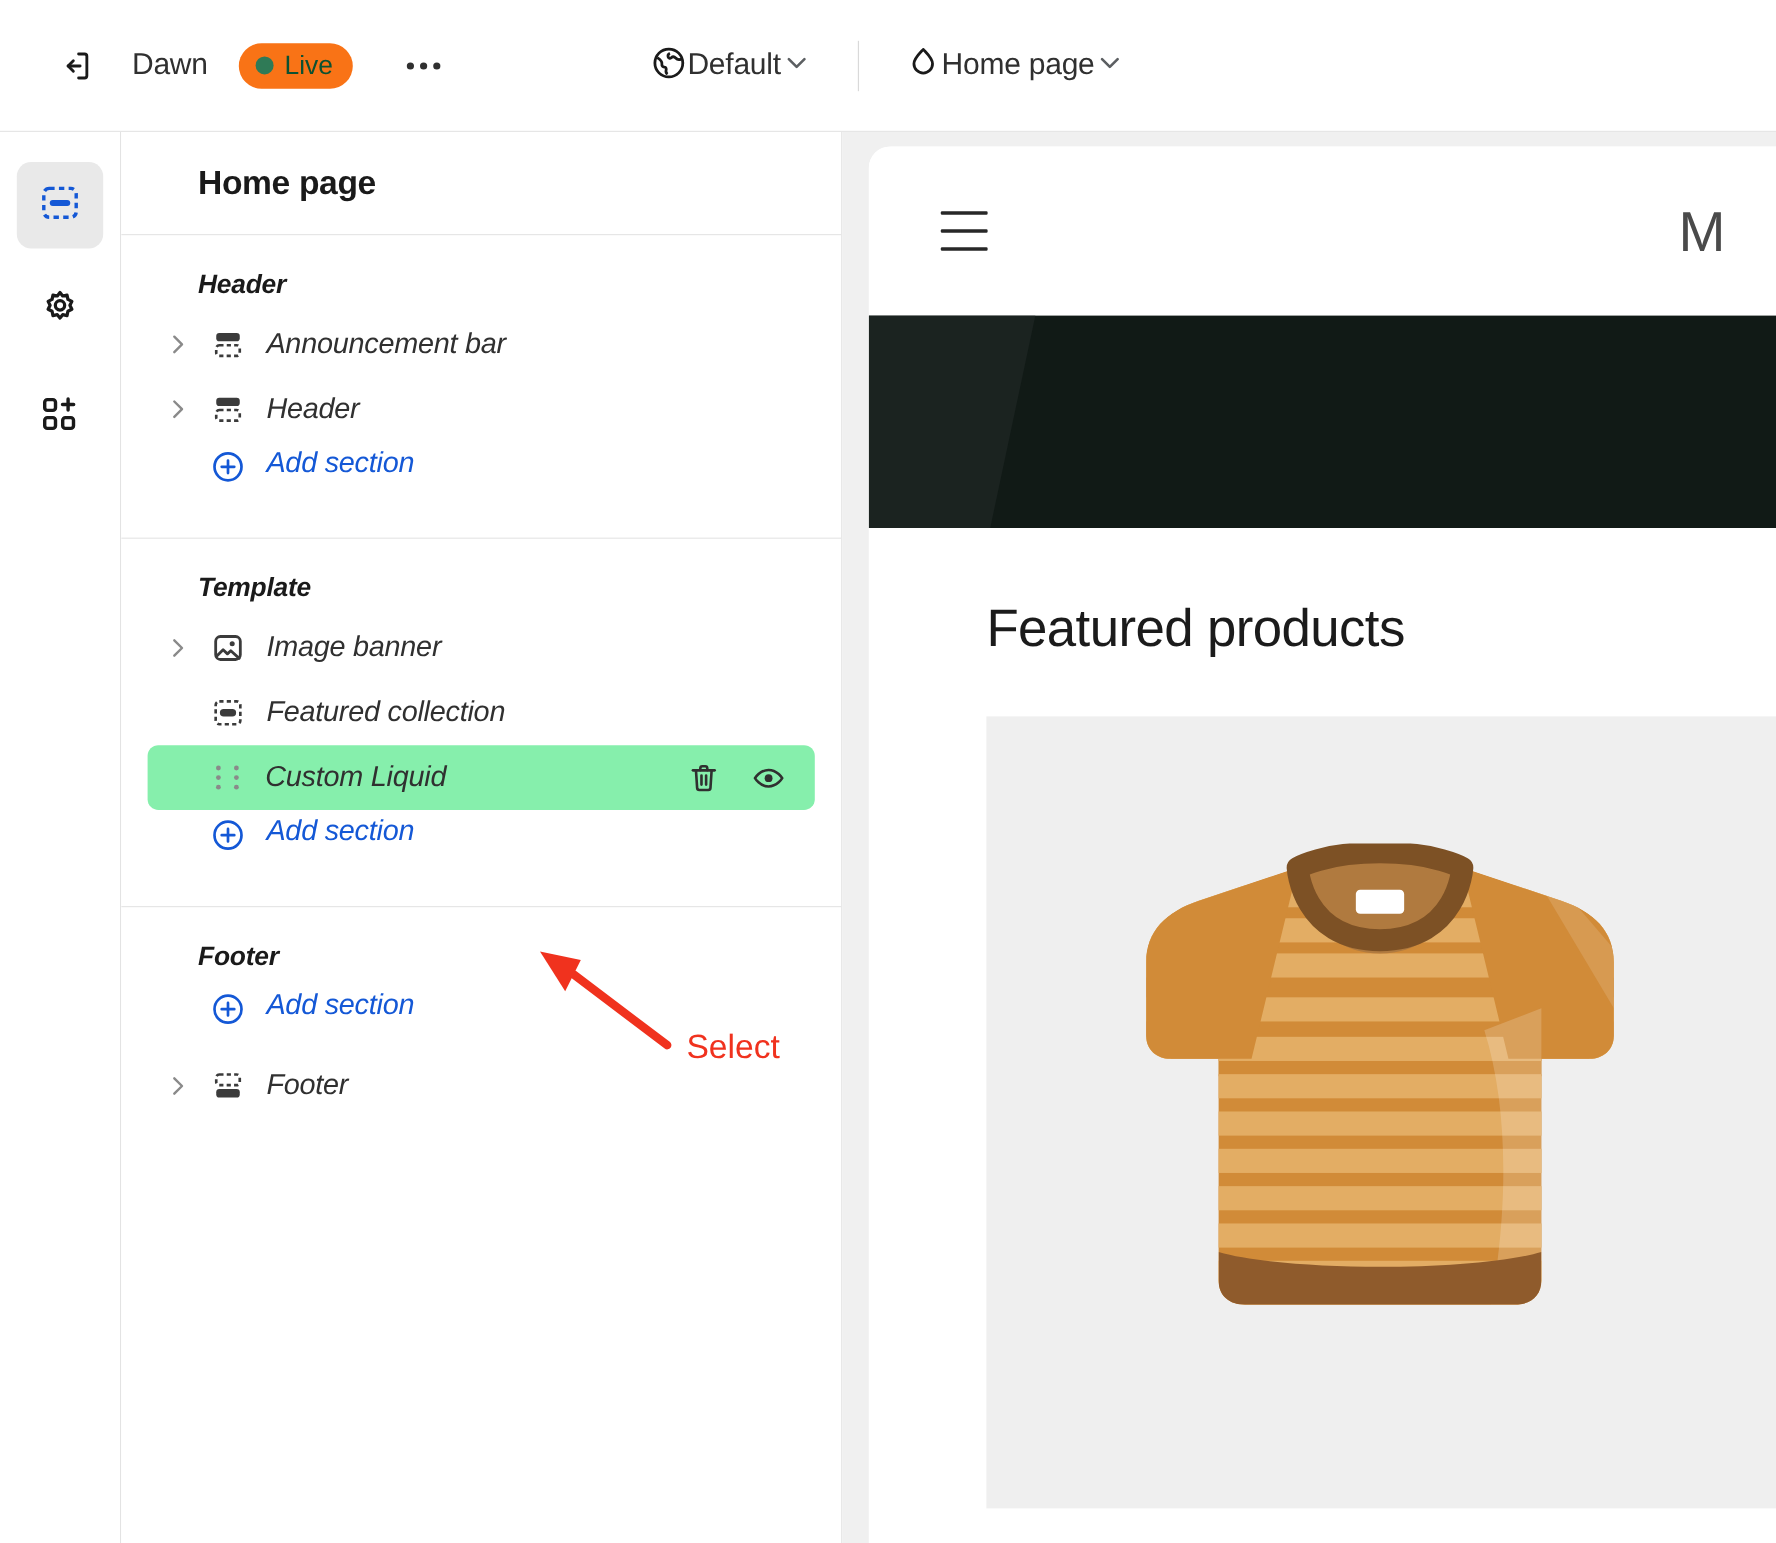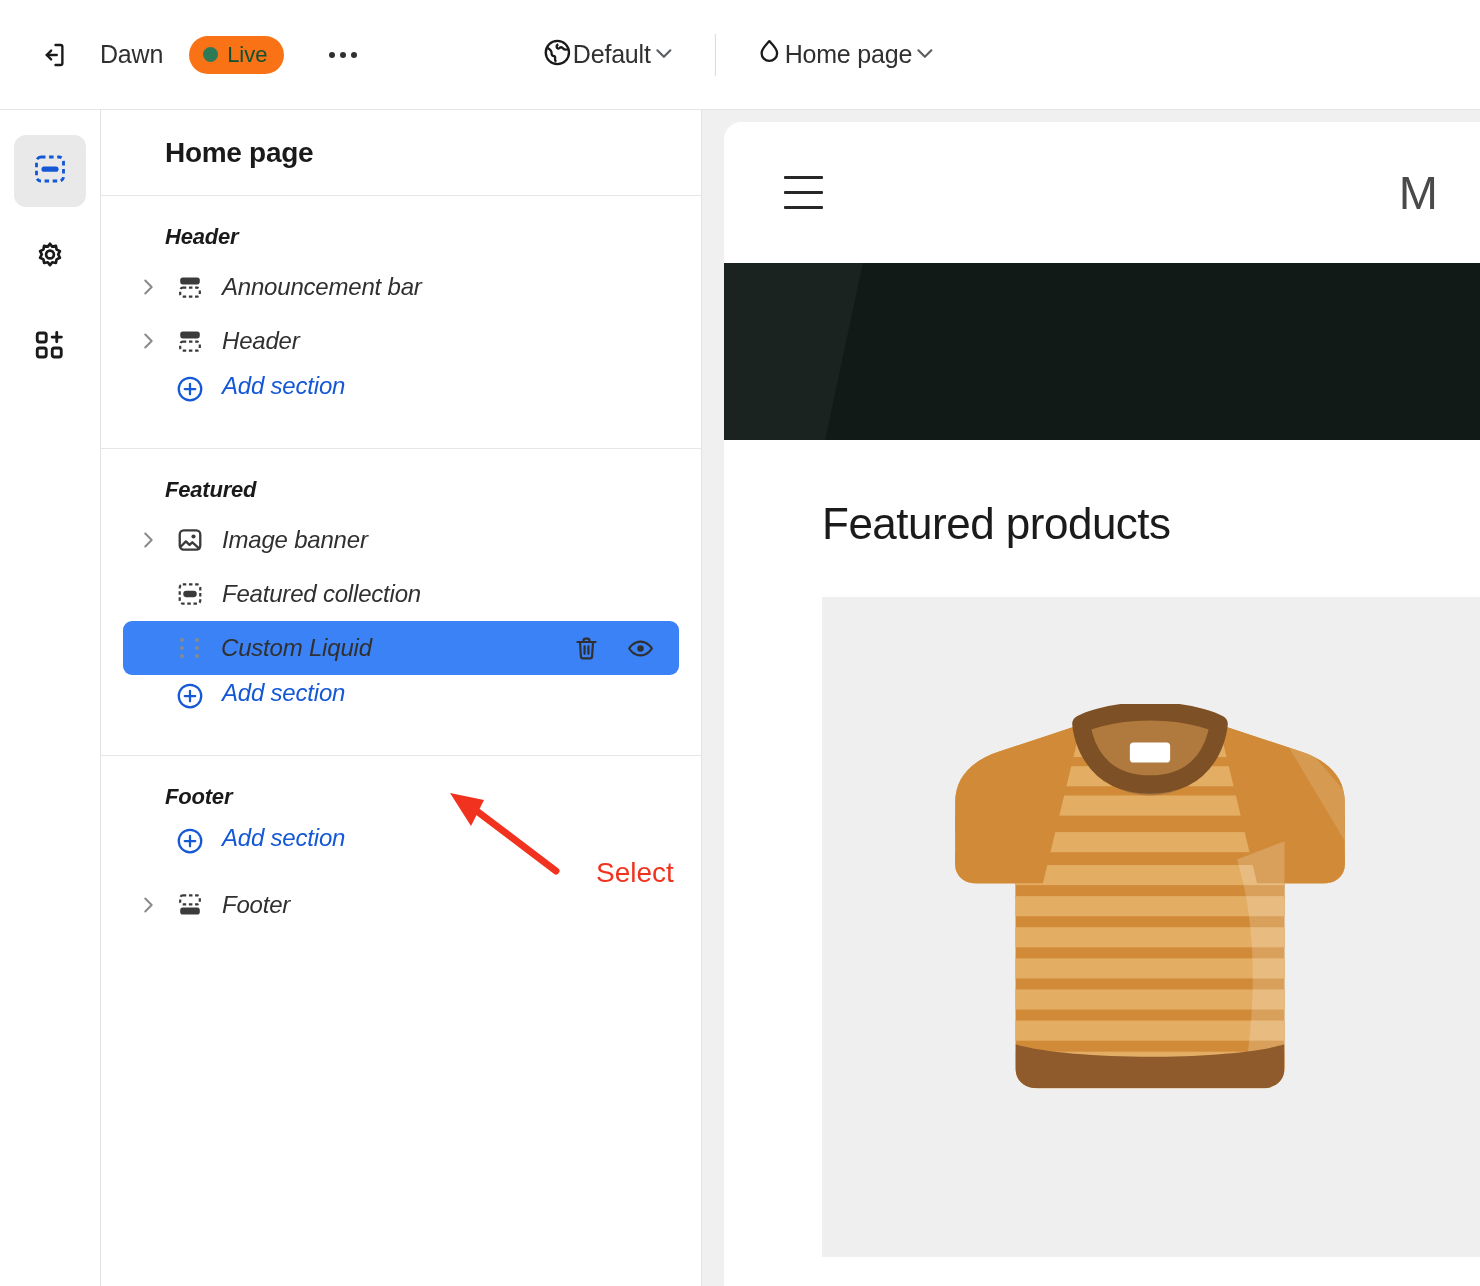--- a/index.html
+++ b/index.html
@@ -12,21 +12,21 @@
   .app { position: relative; width: 1480px; height: 1286px; display: flex; flex-direction: column; }
 
   
   .topbar {
     height: 110px; flex: 0 0 110px;
     display: flex; align-items: center;
     background: #ffffff;
     border-bottom: 1px solid #e6e6e6;
     position: relative;
   }
-  .tb-left { display: flex; align-items: center; padding-left: 30px; gap: 0; }
+  .tb-left { display: flex; align-items: center; padding-left: 40px; gap: 0; }
   .exit-btn {
     width: 46px; height: 46px; border-radius: 8px;
     display: flex; align-items: center; justify-content: center;
     cursor: pointer; background: transparent;
   }
   .theme-name {
     font-size: 25px; color: #303030; font-weight: 400;
     margin-left: 24px; letter-spacing: -0.2px;
   }
   .live-badge {
@@ -98,21 +98,21 @@
     font-size: 22px; font-weight: 700; color: #1a1a1a;
     padding: 10px 0 10px 42px; letter-spacing: -0.2px;
   }
 
   .sb-row {
     display: flex; align-items: center;
     height: 54px; border-radius: 9px;
     padding-right: 14px;
     cursor: pointer; position: relative;
   }
-  .sb-row.selected { background: #3b82f6; }
+  .sb-row.selected { background: #86efac; }
   .caret {
     width: 34px; flex: 0 0 34px; height: 100%;
     display: flex; align-items: center; justify-content: center;
     margin-left: 8px;
   }
   .caret-spacer { width: 42px; flex: 0 0 42px; }
   .row-icon {
     width: 34px; flex: 0 0 34px; height: 34px;
     display: flex; align-items: center; justify-content: center;
     margin-left: 8px;
@@ -179,21 +179,21 @@
   .product-card {
     margin: 48px 0 0 98px; background: #efefef;
     height: 660px; width: 100%; position: relative;
     display: flex; align-items: center; justify-content: center;
   }
   .tee-wrap { width: 430px; margin-top: -40px; margin-left: -100px;}
 
   
   .annotation { position: absolute; inset: 0; pointer-events: none; }
   .annot-label {
-    position: absolute; left: 596px; top: 857px;
+    position: absolute; left: 572px; top: 857px;
     font-size: 28px; color: #f0321e; letter-spacing: 0px;
   }
 </style>
 </head>
 <body>
 
 <div class="app">
 
   <div class="topbar">
     <div class="tb-left">
@@ -330,21 +330,21 @@
             <svg width="30" height="30" viewBox="0 0 24 24" fill="none" stroke="#1458d6" stroke-width="1.8" stroke-linecap="round">
               <circle cx="12" cy="12" r="9"></circle>
                 <path d="M12 7.8v8.4M7.8 12h8.4"></path>
             </svg>
           </span>
           <span class="add-label">Add section</span>
         </div>
       </div>
 
       <div class="sb-group">
-        <div class="sb-group-title">Featured</div>
+        <div class="sb-group-title">Template</div>
 
         <div class="sb-row">
           <span class="caret">
             <svg width="22" height="22" viewBox="0 0 24 24" fill="none" stroke="#8a8a8a" stroke-width="2.2" stroke-linecap="round" stroke-linejoin="round">
                 <path d="M9 5l7 7-7 7"></path>
               </svg>
           </span>
           <span class="row-icon">
             <svg width="28" height="28" viewBox="0 0 24 24" fill="none">
               <rect x="3.2" y="3.8" width="17.6" height="16.4" rx="3.4" stroke="#3b3b3b" stroke-width="2"></rect>

